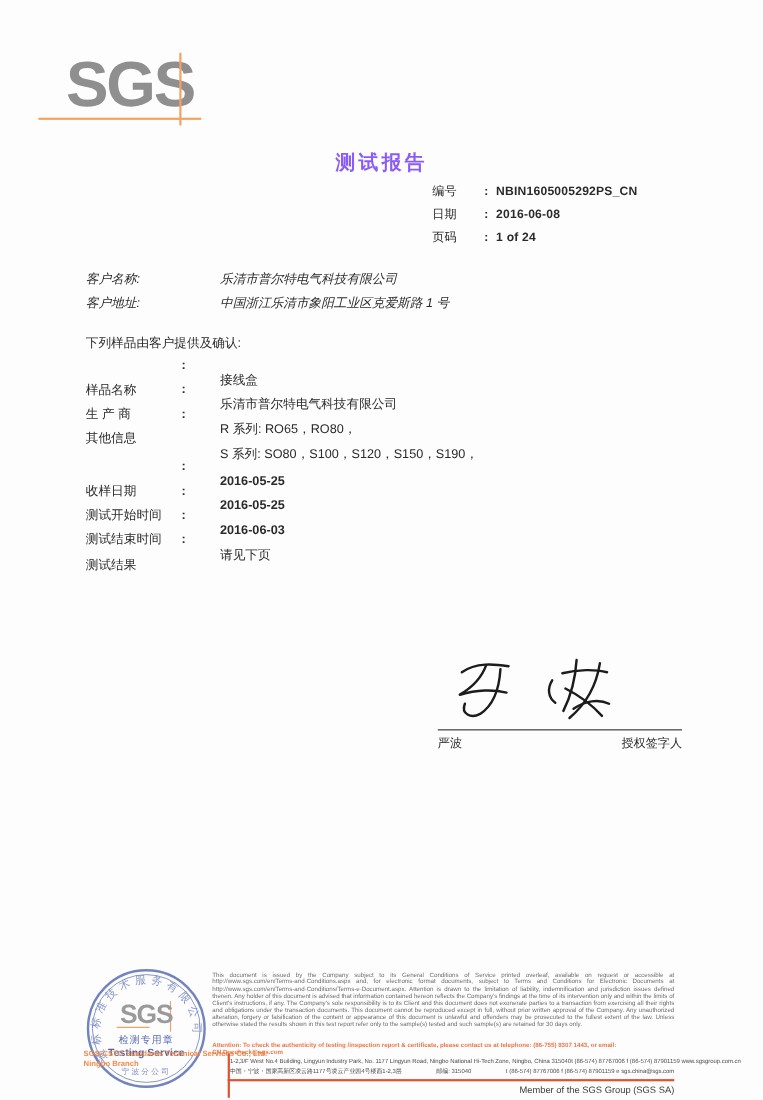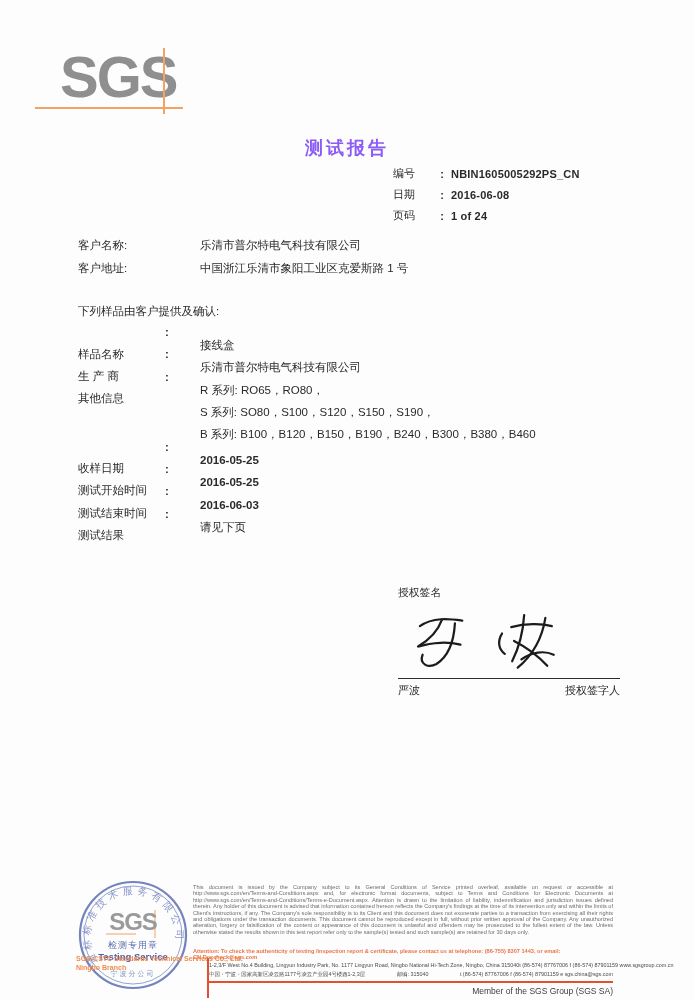--- a/index.html
+++ b/index.html
@@ -16,21 +16,21 @@
   .title{position:absolute;left:0;right:0;top:136px;margin:0;text-align:center;
     font-size:18px;font-weight:bold;letter-spacing:3px;color:#8b5cf6;}
   
   .meta{position:absolute;left:393px;top:163px;font-size:11px;}
   .meta-row{display:flex;height:21px;align-items:center;}
   .m-label{width:40px;font-weight:normal;}
   .m-colon{width:18px;font-weight:bold;text-align:center;}
   .m-value{font-weight:bold;letter-spacing:.2px;}
   
   .customer{position:absolute;left:78px;top:238px;font-size:11.5px;}
-  .c-row{display:flex;height:22.5px;align-items:flex-start;}
+  .c-row{display:flex;height:22.5px;align-items:flex-end;font-style:italic;}
   .c-label{width:122px;}
   
   .intro{position:absolute;left:78px;top:304px;font-size:11.5px;}
   .sample{position:absolute;left:78px;top:321px;font-size:11.5px;width:540px;}
   .s-row{display:flex;height:22.3px;align-items:center;}
   .s-row.gap{margin-top:3px;}
   .s-label{width:87px;margin-top:44px;}
   .s-colon{width:35px;font-weight:bold;}
   .s-value{white-space:nowrap;margin-top:27px;}
   .s-value.bold{font-weight:bold;}
@@ -120,25 +120,20 @@
     <div class="s-row">
       <span class="s-label">其他信息</span>
       <span class="s-colon">:</span>
       <span class="s-value">R 系列: RO65，RO80，</span>
     </div>
     <div class="s-row">
       <span class="s-label"></span>
       <span class="s-colon"></span>
       <span class="s-value">S 系列: SO80，S100，S120，S150，S190，</span>
     </div>
-    <div class="s-row">
-      <span class="s-label"></span>
-      <span class="s-colon"></span>
-      <span class="s-value">B 系列: B100，B120，B150，B190，B240，B300，B380，B460</span>
-    </div>
     <div class="s-row gap">
       <span class="s-label">收样日期</span>
       <span class="s-colon">:</span>
       <span class="s-value bold">2016-05-25</span>
     </div>
     <div class="s-row">
       <span class="s-label">测试开始时间</span>
       <span class="s-colon">:</span>
       <span class="s-value bold">2016-05-25</span>
     </div>
@@ -148,21 +143,20 @@
       <span class="s-value bold">2016-06-03</span>
     </div>
     <div class="s-row">
       <span class="s-label">测试结果</span>
       <span class="s-colon">:</span>
       <span class="s-value">请见下页</span>
     </div>
   </div>
 
   <div class="sig">
-    <div class="sig-label">授权签名</div>
     <svg class="sig-svg" width="180" height="72" viewBox="0 0 180 78">
       <g fill="none" stroke="#1c1c1c" stroke-width="2.4" stroke-linecap="round" stroke-linejoin="round">
         <path d="M14,24 C28,14 46,16 60,18"></path>
         <path d="M38,17 C34,28 26,38 12,46"></path>
         <path d="M13,46 C28,41 46,41 58,44"></path>
         <path d="M52,21 C51,38 46,56 32,65 C23,70 13,65 17,55"></path>
         <path d="M103,32 C98,40 99,49 106,54"></path>
         <path d="M127,12 C126,28 122,46 114,62"></path>
         <path d="M113,25 C128,21 146,21 157,24"></path>
         <path d="M150,15 C147,34 138,54 120,69"></path>

